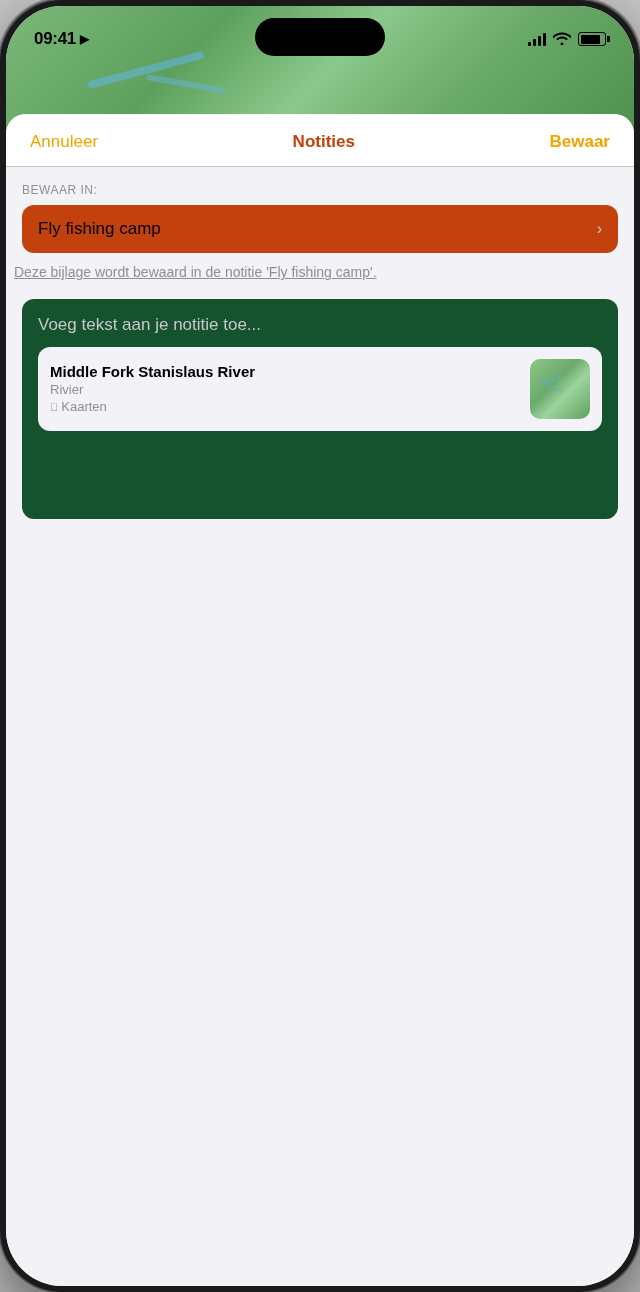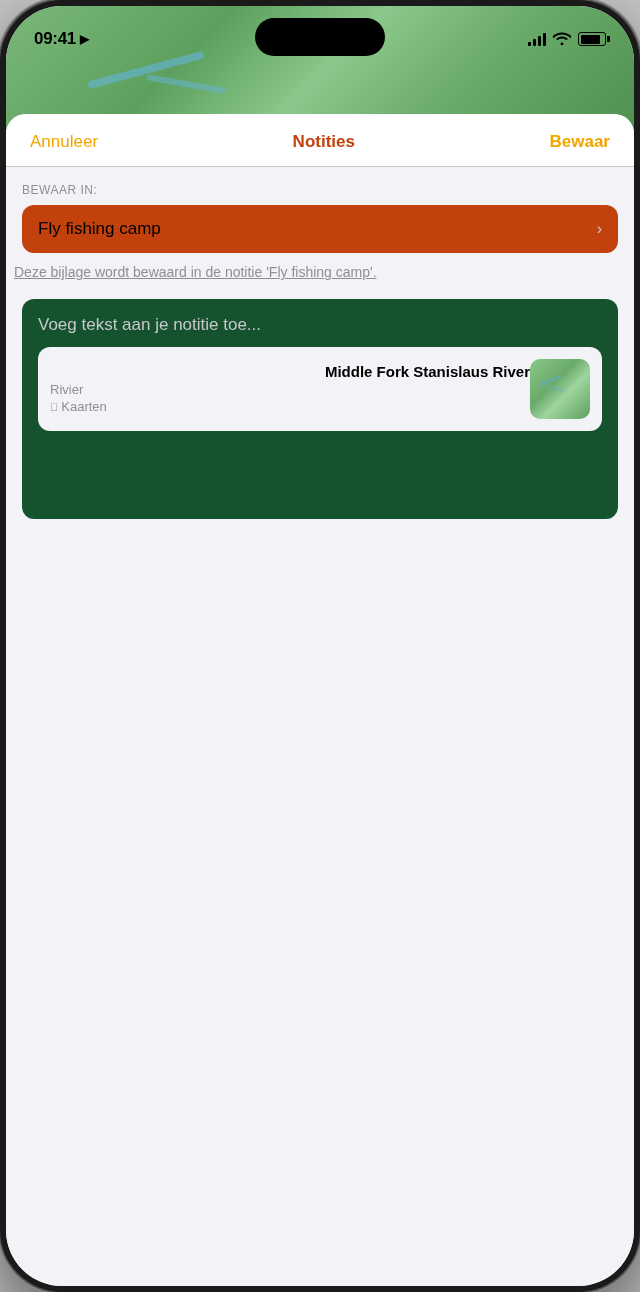--- a/index.html
+++ b/index.html
@@ -304,21 +304,20 @@
 
     .attachment-info {
       flex: 1;
     }
 
     .attachment-name {
       font-size: 15px;
       font-weight: 600;
       color: #000;
       margin-bottom: 2px;
-      text-align: right;
     }
 
     .attachment-type {
       font-size: 13px;
       color: #8e8e93;
       margin-bottom: 2px;
     }
 
     .attachment-source {
       font-size: 13px;

